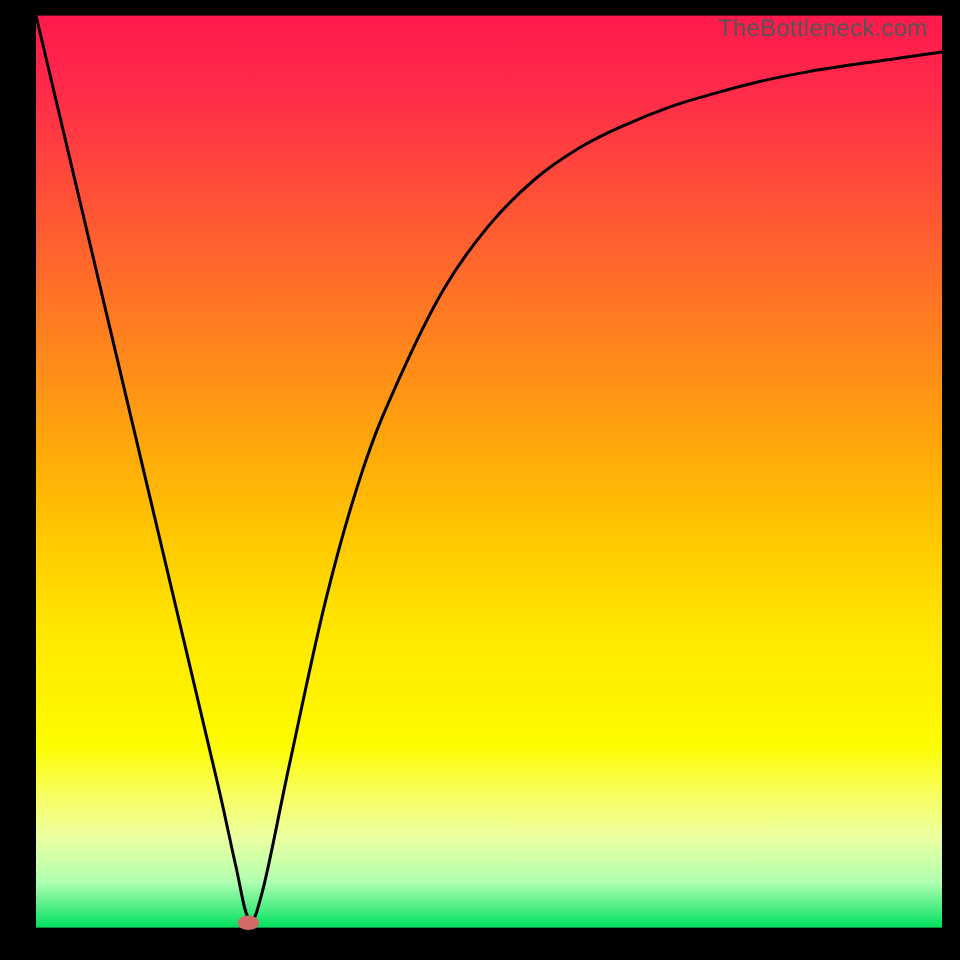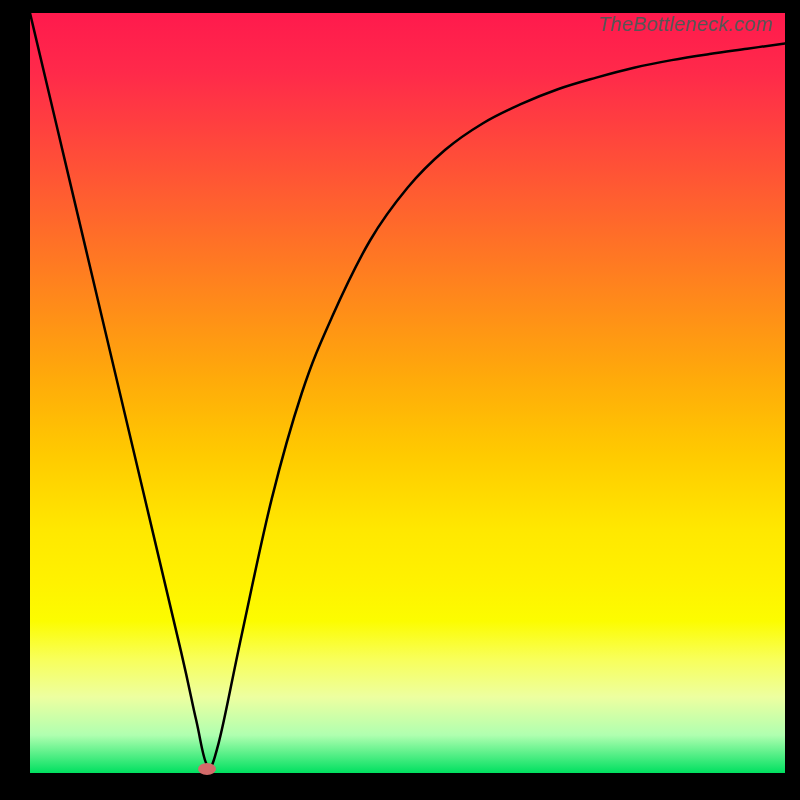--- a/index.html
+++ b/index.html
@@ -25,21 +25,20 @@
       #ffaa0a 48%,
       #ffca00 58%,
       #ffe800 68%,
       #fff200 75%,
       #fcfc00 80%,
       #f8ff5a 85%,
       #edffa0 90%,
       #b0ffb0 95%,
       #00e060 100%
     );
-    font-style: italic;
   }
   .watermark {
     position: absolute;
     top: 0px;
     right: 12px;
     color: #555;
     font-size: 20px;
     font-weight: 500;
     letter-spacing: 0.2px;
     z-index: 10;

